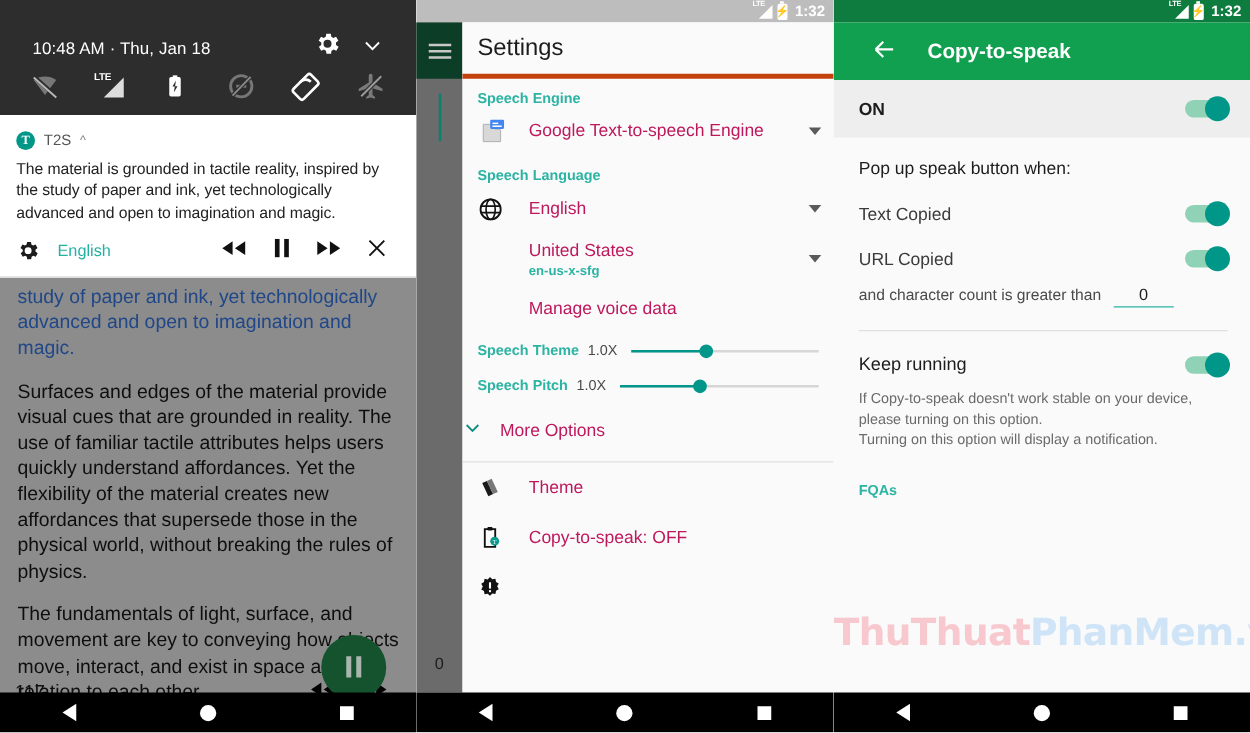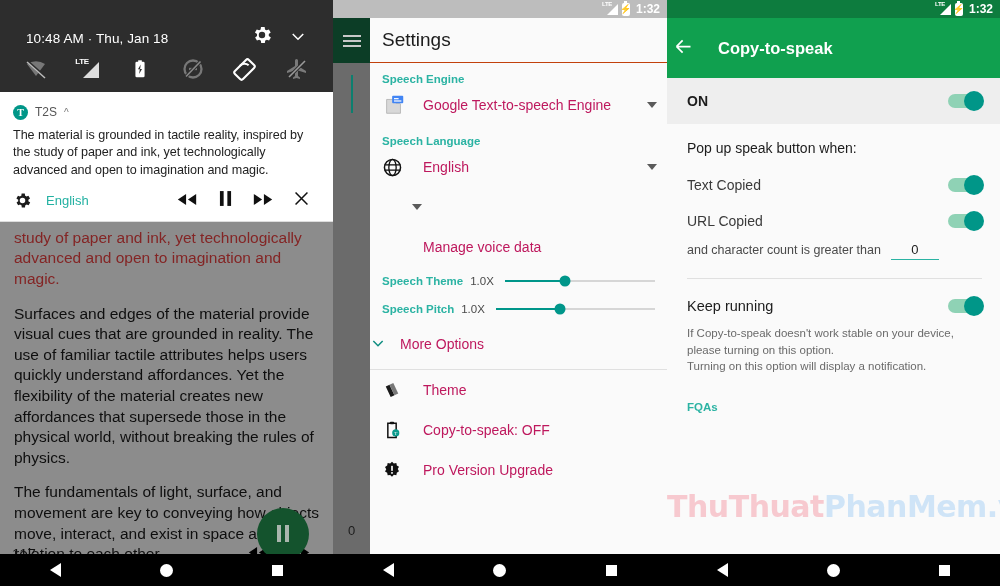--- a/index.html
+++ b/index.html
@@ -95,21 +95,21 @@
   .na-lang { font-size: 13px; color: #23b1a2; flex: 1; }
   .na-ctrl { width: 38px; text-align: center; color: #1c1c1c; }
 
   
   .reader { position: relative; background: #fff; height: 380px; overflow: hidden; }
   .reader-text {
     padding: 6px 14px 0 14px;
     font-size: 15.5px; line-height: 1.33; color: #1b1b1b;
   }
   .reader-text p { margin-bottom: 14px; }
-  .hl { color: #ef4444; }
+  .hl { color: #3b82f6; }
   .scrim {
     position: absolute; inset: 0; background: rgba(0,0,0,0.45);
     pointer-events: none;
   }
   .reader-bottombar {
     position: absolute; left: 0; right: 0; bottom: 32px;
     display: flex; align-items: center; padding: 0 12px; height: 32px;
   }
   .rb-count { font-size: 15px; color: #111; }
   .rb-spacer { flex: 1; }
@@ -127,21 +127,21 @@
   .s2-strip { position: absolute; left: 0; top: 18px; width: 37px; bottom: 32px; background: #6b6b6b; }
   .s2-strip-top { height: 45px; background: #0c3d26; display:flex; align-items:center; justify-content:center; }
   .ham { width: 18px; display: flex; flex-direction: column; gap: 3px; }
   .ham i { display: block; height: 2px; background: #c8c8c8; }
   .s2-tick { width: 2px; height: 38px; background: #0d7f6f; margin: 12px auto 0 auto; }
   .s2-zero { position:absolute; bottom: 16px; left: 0; right: 0; text-align:center; font-size: 13px; color: #1c1c1c; }
 
   .s2-main { position: absolute; left: 37px; right: 0; top: 18px; bottom: 32px; background: #fafafa; }
   .s2-appbar {
     height: 45px; background: #fafafa; display: flex; align-items: center;
-    padding: 0 0 0 12px; border-bottom: 1px solid #c2410c;
+    padding: 0 0 0 12px; border-bottom: 4px solid #c2410c;
   }
   .s2-title { font-size: 19px; color: #1c1c1c; }
   .s2-section { padding: 10px 0 0 0; }
   .s2-label { font-size: 11.5px; color: #2bb3a3; font-weight: bold; padding-left: 12px; }
   .s2-row { display: flex; align-items: center; min-height: 40px; padding: 0 10px 0 12px; }
   .s2-ic { width: 30px; display: flex; align-items: center; justify-content: flex-start; }
   .s2-rowtext { flex: 1; padding-left: 11px; }
   .s2-rowtitle { font-size: 14px; color: #be185d; }
   .s2-rowsub { font-size: 10.5px; color: #2bb3a3; font-weight: bold; margin-top: 1px; }
   .caret-dn {
@@ -158,22 +158,22 @@
   .sl-thumb {
     position: absolute; left: 40%; top: 50%; width: 11px; height: 11px;
     border-radius: 50%; background: #00968a; transform: translate(-50%,-50%);
   }
   .more-row { display: flex; align-items: center; height: 42px; padding-left: 0; }
   .chev-sm { color: #0d8d80; font-size: 15px; width: 30px; }
   .s2-divider { height: 1px; background: #e0e0e0; margin-top: 4px; }
 
   
   .s3-appbar {
-    height: 60px; background: #10a04f; display: flex; align-items: center;
-    padding: 0 6px; gap: 24px;
+    height: 46px; background: #10a04f; display: flex; align-items: center;
+    padding: 0 30px; gap: 24px;
   }
   .s3-back { color: #fff; font-size: 20px; line-height: 1; }
   .s3-title { color: #fff; font-size: 16.5px; font-weight: bold; }
   .s3-onrow {
     height: 46px; background: #eeeeee; display: flex; align-items: center;
     padding: 0 18px 0 20px;
   }
   .s3-on-label { font-size: 14px; font-weight: bold; color: #1c1c1c; flex: 1; }
   .toggle { width: 34px; height: 14px; border-radius: 7px; background: #8fd2b5; position: relative; }
   .toggle .knob {
@@ -422,20 +422,24 @@
                 <line x1="3" y1="15" x2="21" y2="15" stroke="#111" stroke-width="1.5"></line>
               </svg>
           </span>
           <span class="s2-rowtext">
             <span class="s2-rowtitle">English</span>
           </span>
           <span class="caret-dn"></span>
         </div>
         <div class="s2-row">
           <span class="s2-ic"></span>
+          <span class="s2-rowtext">
+            <span class="s2-rowtitle">United States</span>
+            <div class="s2-rowsub">en-us-x-sfg</div>
+          </span>
           <span class="caret-dn"></span>
         </div>
         <div class="s2-row">
           <span class="s2-ic"></span>
           <span class="s2-rowtext">
             <span class="s2-rowtitle">Manage voice data</span>
           </span>
         </div>
       </div>
 
@@ -493,23 +497,20 @@
         </span>
       </div>
       <div class="s2-row">
         <span class="s2-ic">
           <svg viewBox="0 0 24 24" width="20" height="20">
               <path fill="#111" d="M12 2l2.2 2.1 3-.5.6 3 2.6 1.6-1.5 2.7 1.5 2.7-2.6 1.6-.6 3-3-.5L12 20l-2.2-2.1-3 .5-.6-3L3.6 13.8 5.1 11 3.6 8.3l2.6-1.6.6-3 3 .5z"></path>
               <rect x="11" y="7" width="2" height="6" fill="#fff"></rect>
               <rect x="11" y="14.5" width="2" height="2" fill="#fff"></rect>
             </svg>
         </span>
-        <span class="s2-rowtext">
-          <span class="s2-rowtitle">Pro Version Upgrade</span>
-        </span>
       </div>
     </div>
 
     <div class="navbar">
       <span class="nav-back"></span>
       <span class="nav-home"></span>
       <span class="nav-rec"></span>
     </div>
   </div>
 

